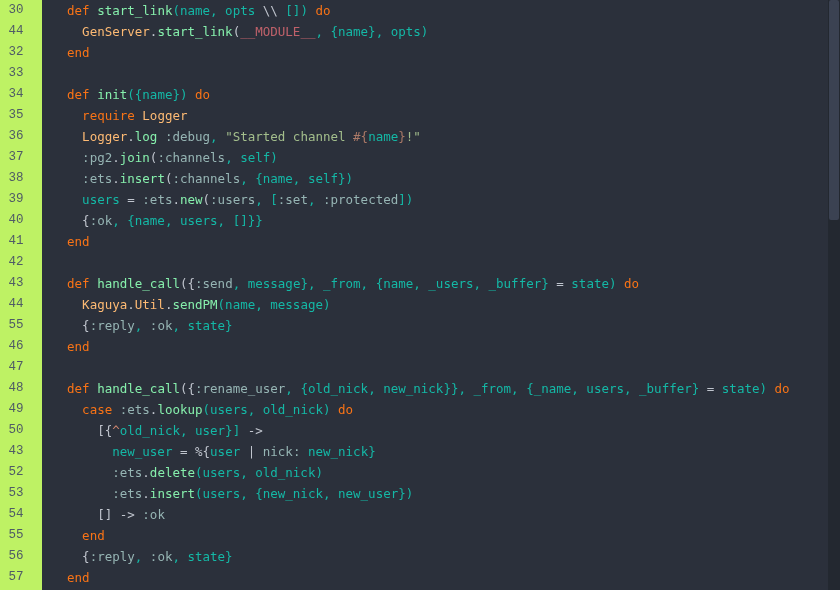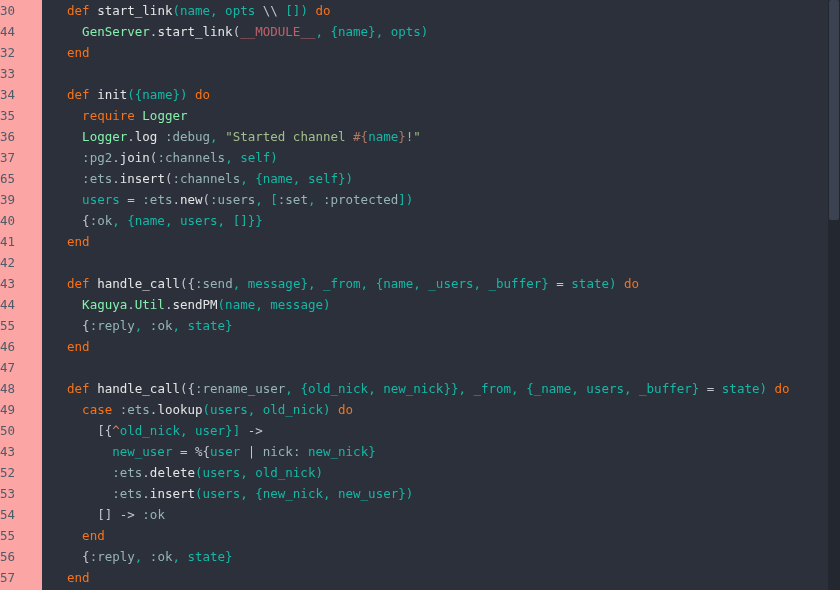--- a/index.html
+++ b/index.html
@@ -11,25 +11,26 @@
   color: #c0c5ce;
   overflow: hidden;
 }
 .editor {
   display: flex;
   width: 100%;
   height: 590px;
 }
 .gutter {
   width: 42px;
-  background: #fca5a5;
-  text-align: left;
+  background: #bef264;
+  text-align: center;
   padding-right: 10px;
   color: #4f5b66;
   user-select: none;
+  font-family: Liberation Mono, monospace;
 }
 .code {
   flex: 1;
   padding-left: 10px;
   white-space: pre;
   overflow: hidden;
 }
 .line { height: 21px; }
 .scrollbar-track {
   width: 12px;
@@ -39,22 +40,22 @@
 .scrollbar-thumb {
   position: absolute;
   top: 0;
   left: 1px;
   width: 10px;
   height: 220px;
   background: #3b4252;
   border-radius: 2px;
 }
 .kw { color: #f97316; }       
-.fn { color: #e5e5e5; }
-.mod { color: #86efac; }       
+.fn { color: #86efac; }
+.mod { color: #fdba74; }       
 .str { color: #a3be8c; }       
 .sym { color: #96b5b4; }       
 .var { color: #14b8a6; }       
 .punc { color: #c0c5ce; }
 .special { color: #bf616a; }   
 .interp { color: #ab7967; }    
 .const { color: #d08770; }     
 .op { color: #c0c5ce; }
 </style>
 </head>
@@ -63,21 +64,21 @@
 <div class="editor">
   <div class="gutter" id="gutter">
       <div class="line">30</div>
       <div class="line">44</div>
       <div class="line">32</div>
       <div class="line">33</div>
       <div class="line">34</div>
       <div class="line">35</div>
       <div class="line">36</div>
       <div class="line">37</div>
-      <div class="line">65</div>
+      <div class="line">38</div>
       <div class="line">39</div>
       <div class="line">40</div>
       <div class="line">41</div>
       <div class="line">42</div>
       <div class="line">43</div>
       <div class="line">44</div>
       <div class="line">55</div>
       <div class="line">46</div>
       <div class="line">47</div>
       <div class="line">48</div>

